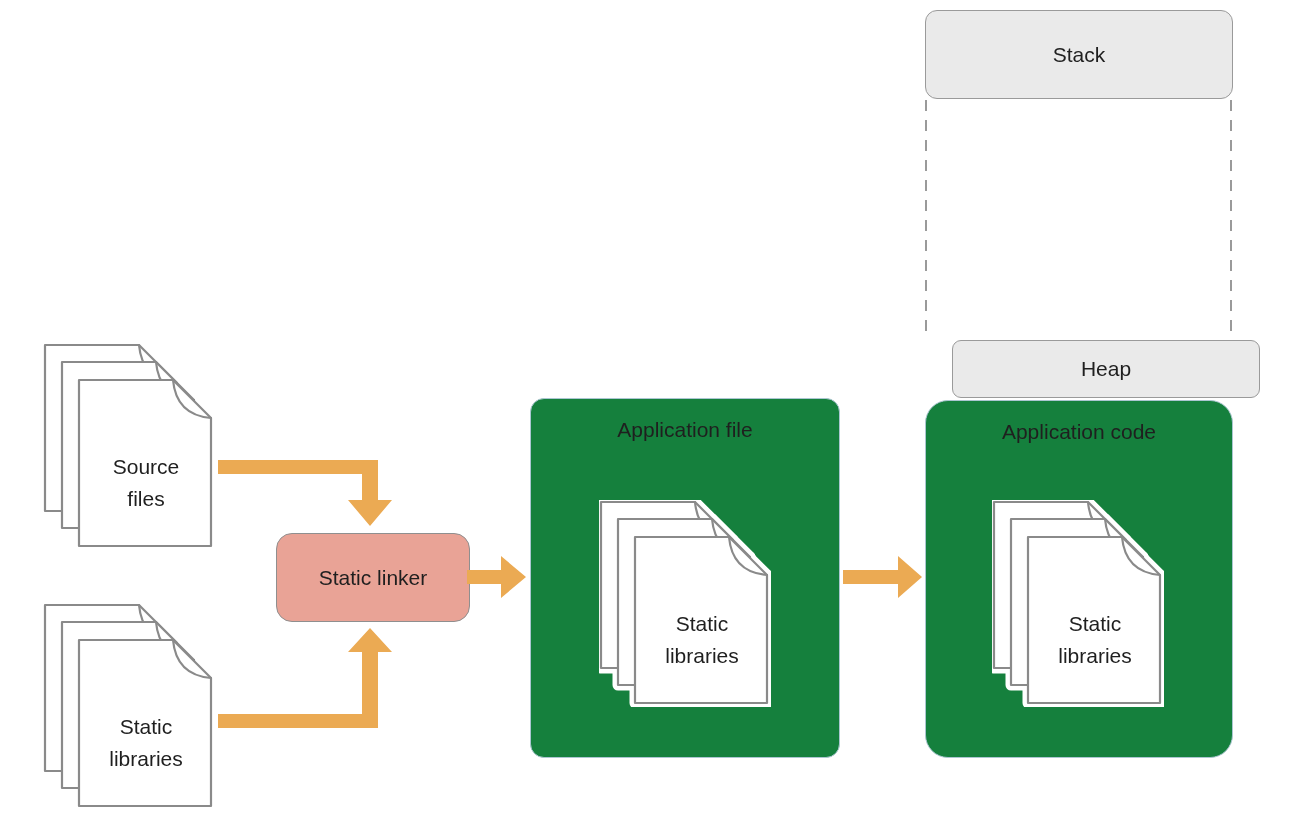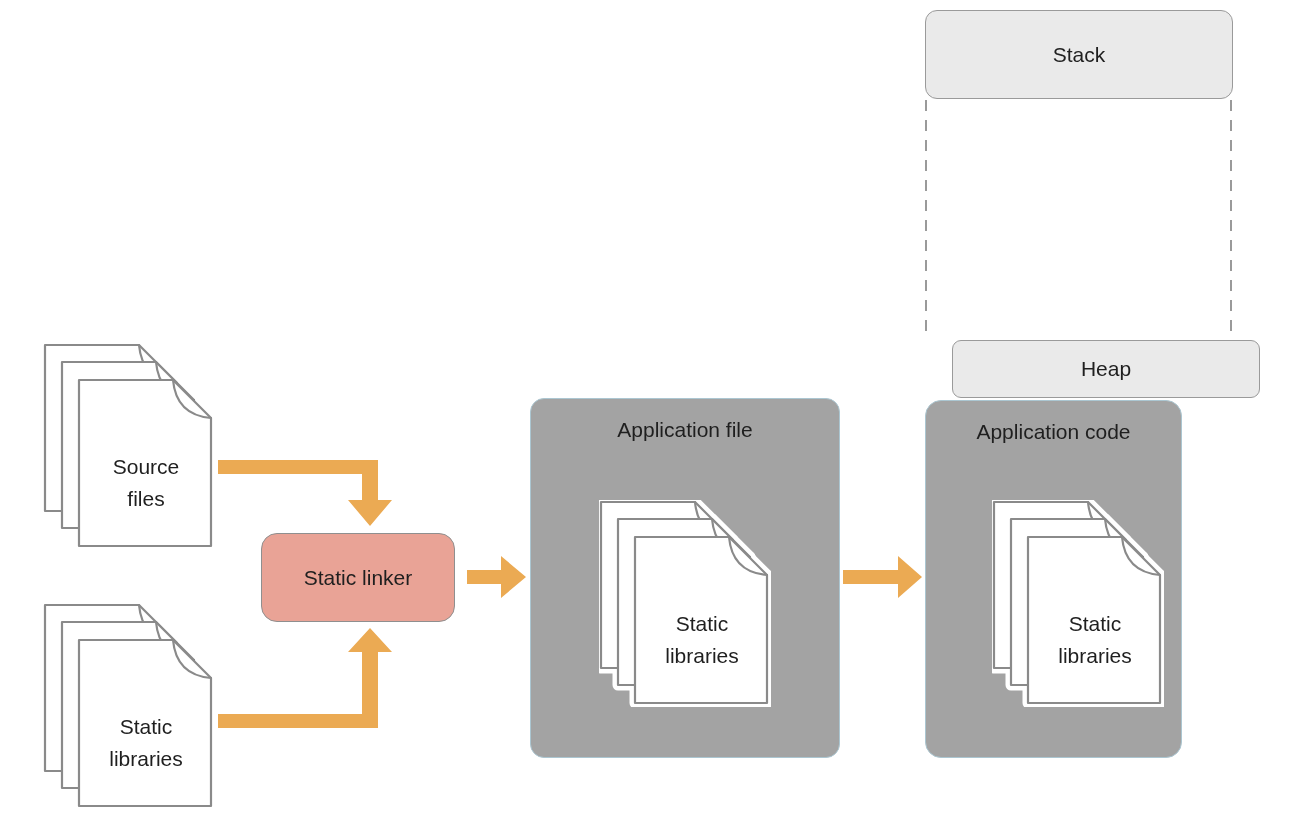--- a/index.html
+++ b/index.html
@@ -33,33 +33,33 @@
   .glow-underlay { --doc-stroke:#ffffff; --doc-sw:11; }
 
   .doc-label {
     font:21px "Liberation Sans", sans-serif;
     fill:#1f1f1f;
     text-anchor:middle;
   }
 
   
   .linker-box {
-    left:261px; top:533px; width:194px; height:89px;
+    left:276px; top:533px; width:194px; height:89px;
     background:#e9a396;
     border:1.5px solid #8f8f8f;
     border-radius:16px;
     display:flex; align-items:center; justify-content:center;
     font-size:21px;
   }
   .blue-box {
-    background:#a3a3a3;
+    background:#15803d;
     border:1px solid #abc6d1;
   }
   .app-file-box { left:530px; top:398px; width:310px; height:360px; border-radius:14px; }
-  .app-code-box { left:925px; top:400px; width:257px; height:358px; border-radius:16px; }
+  .app-code-box { left:925px; top:400px; width:308px; height:358px; border-radius:23px; }
   .blue-box .box-title {
     margin-top:19px;
     text-align:center;
     font-size:21px;
   }
   .gray-box {
     background:#eaeaea;
     border:1.5px solid #9a9a9a;
     display:flex; align-items:center; justify-content:center;
     font-size:21px;

